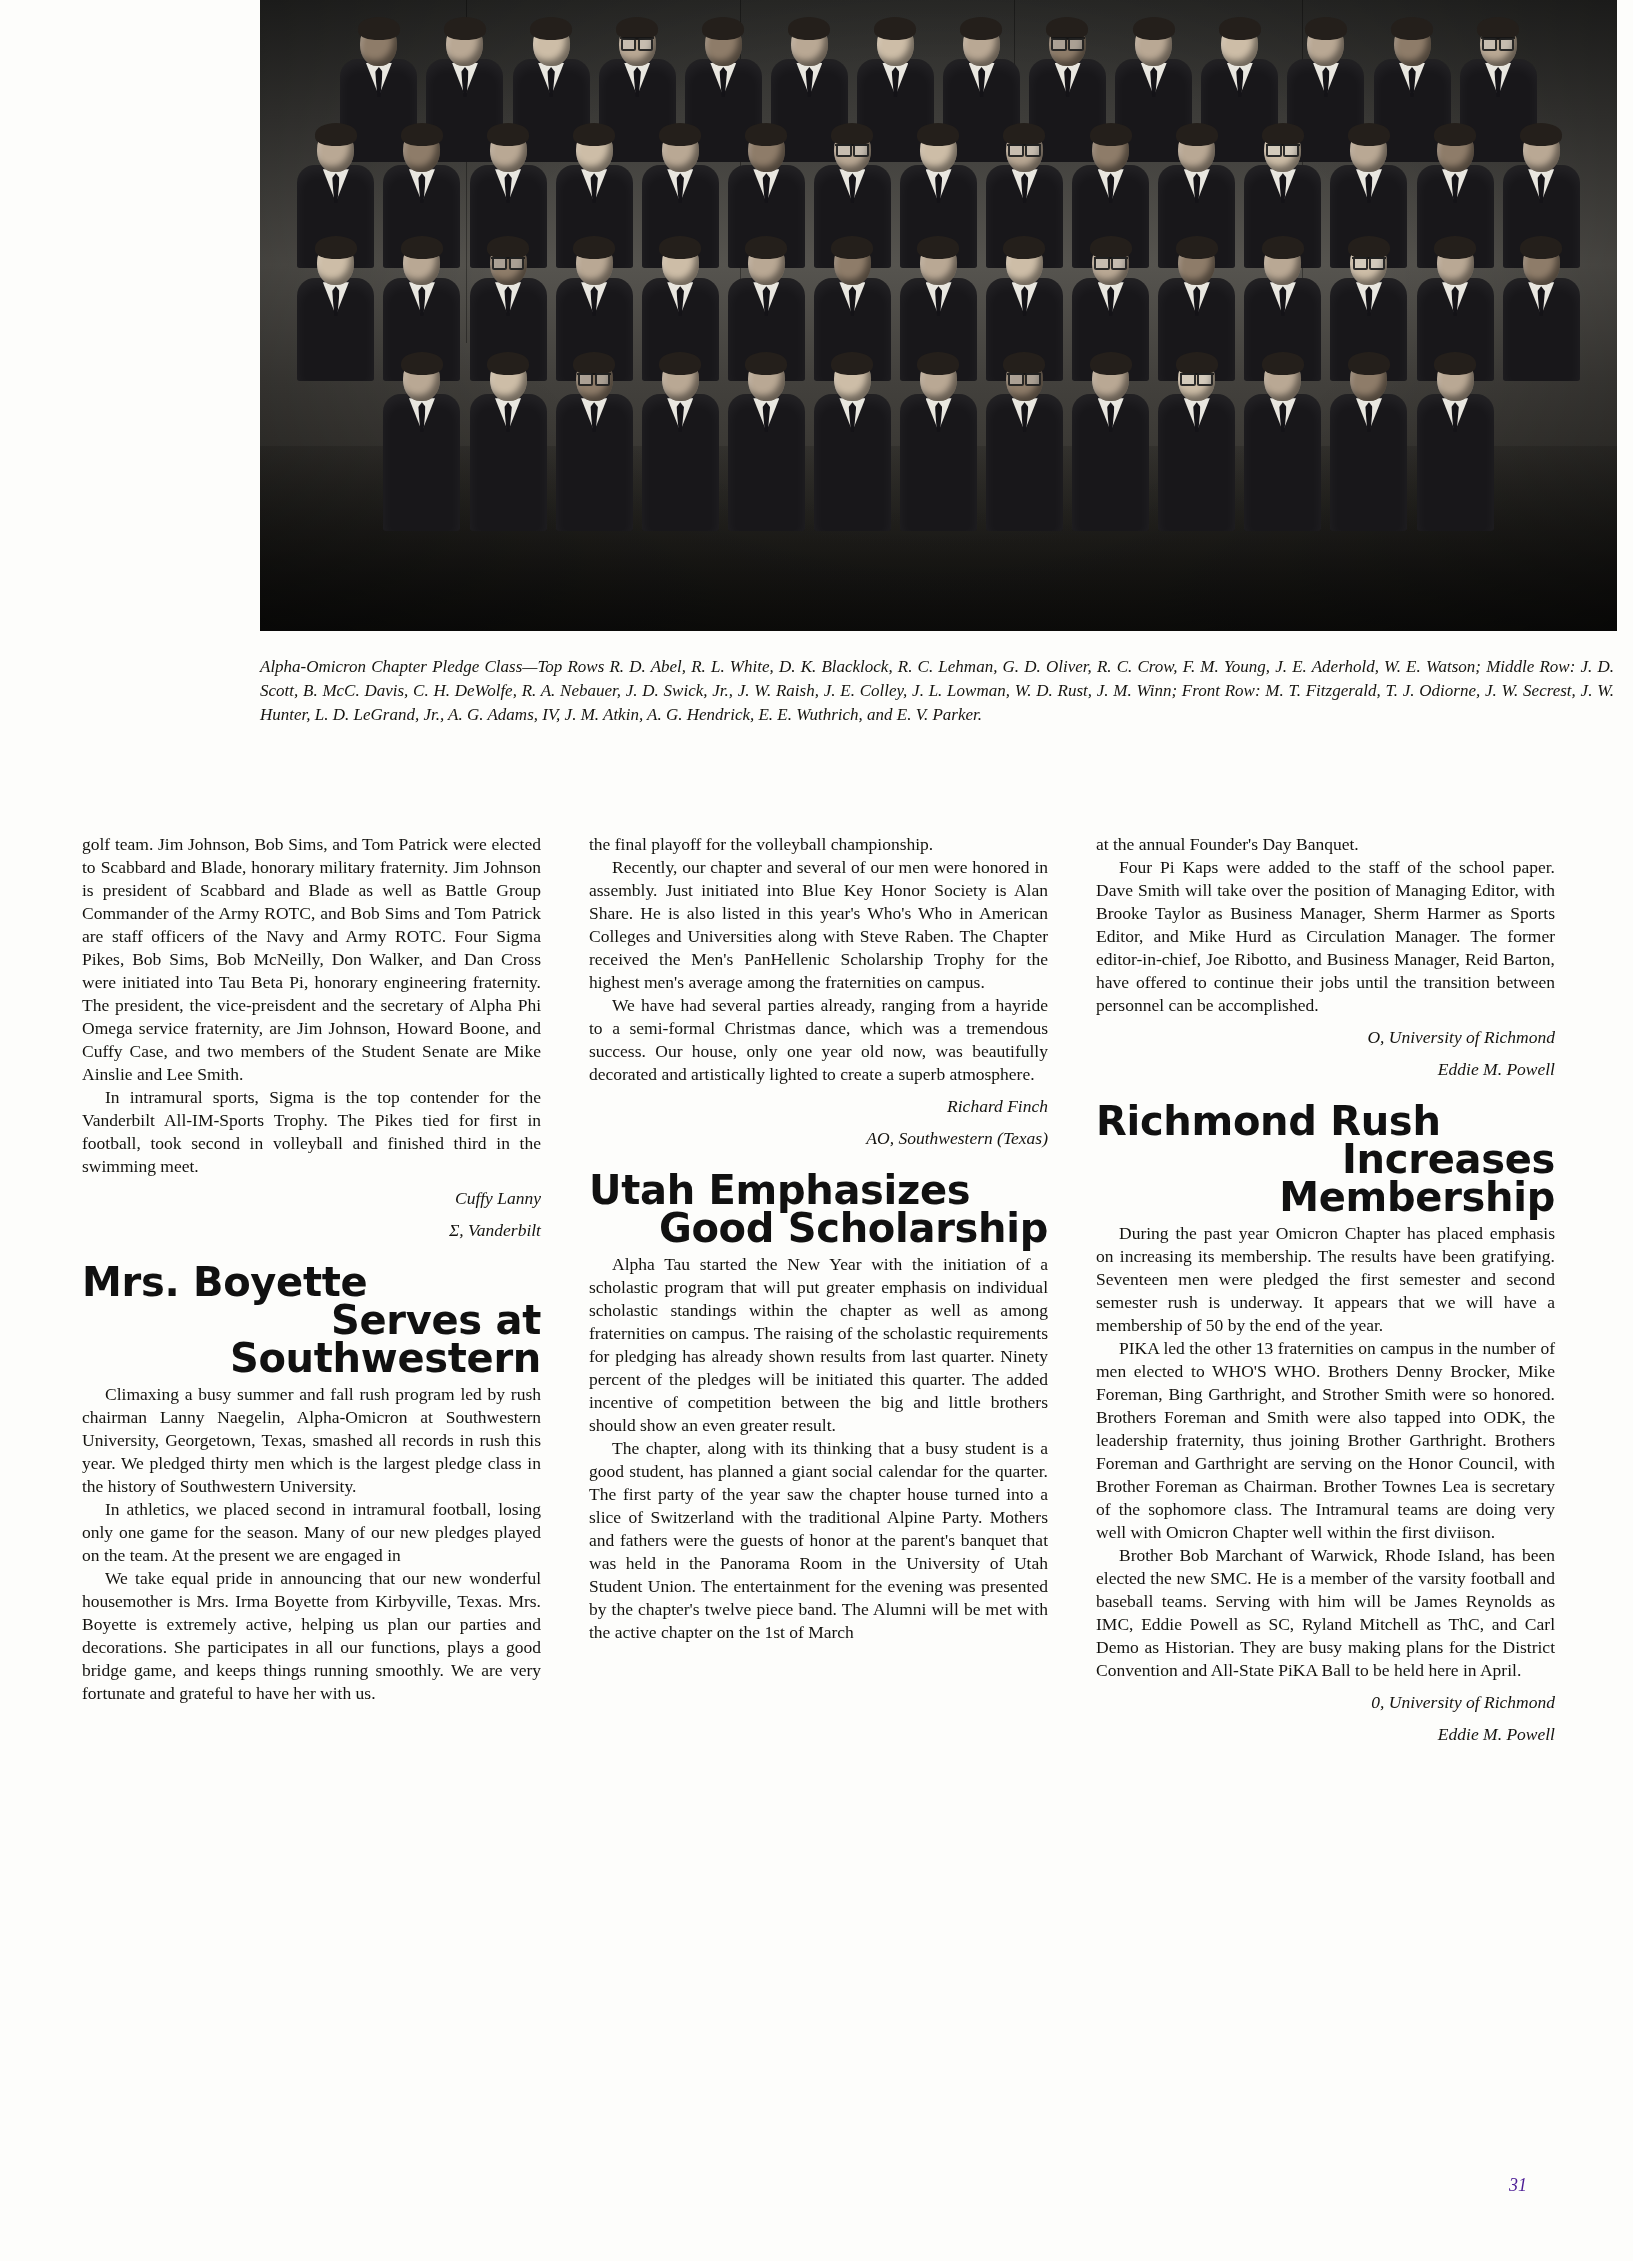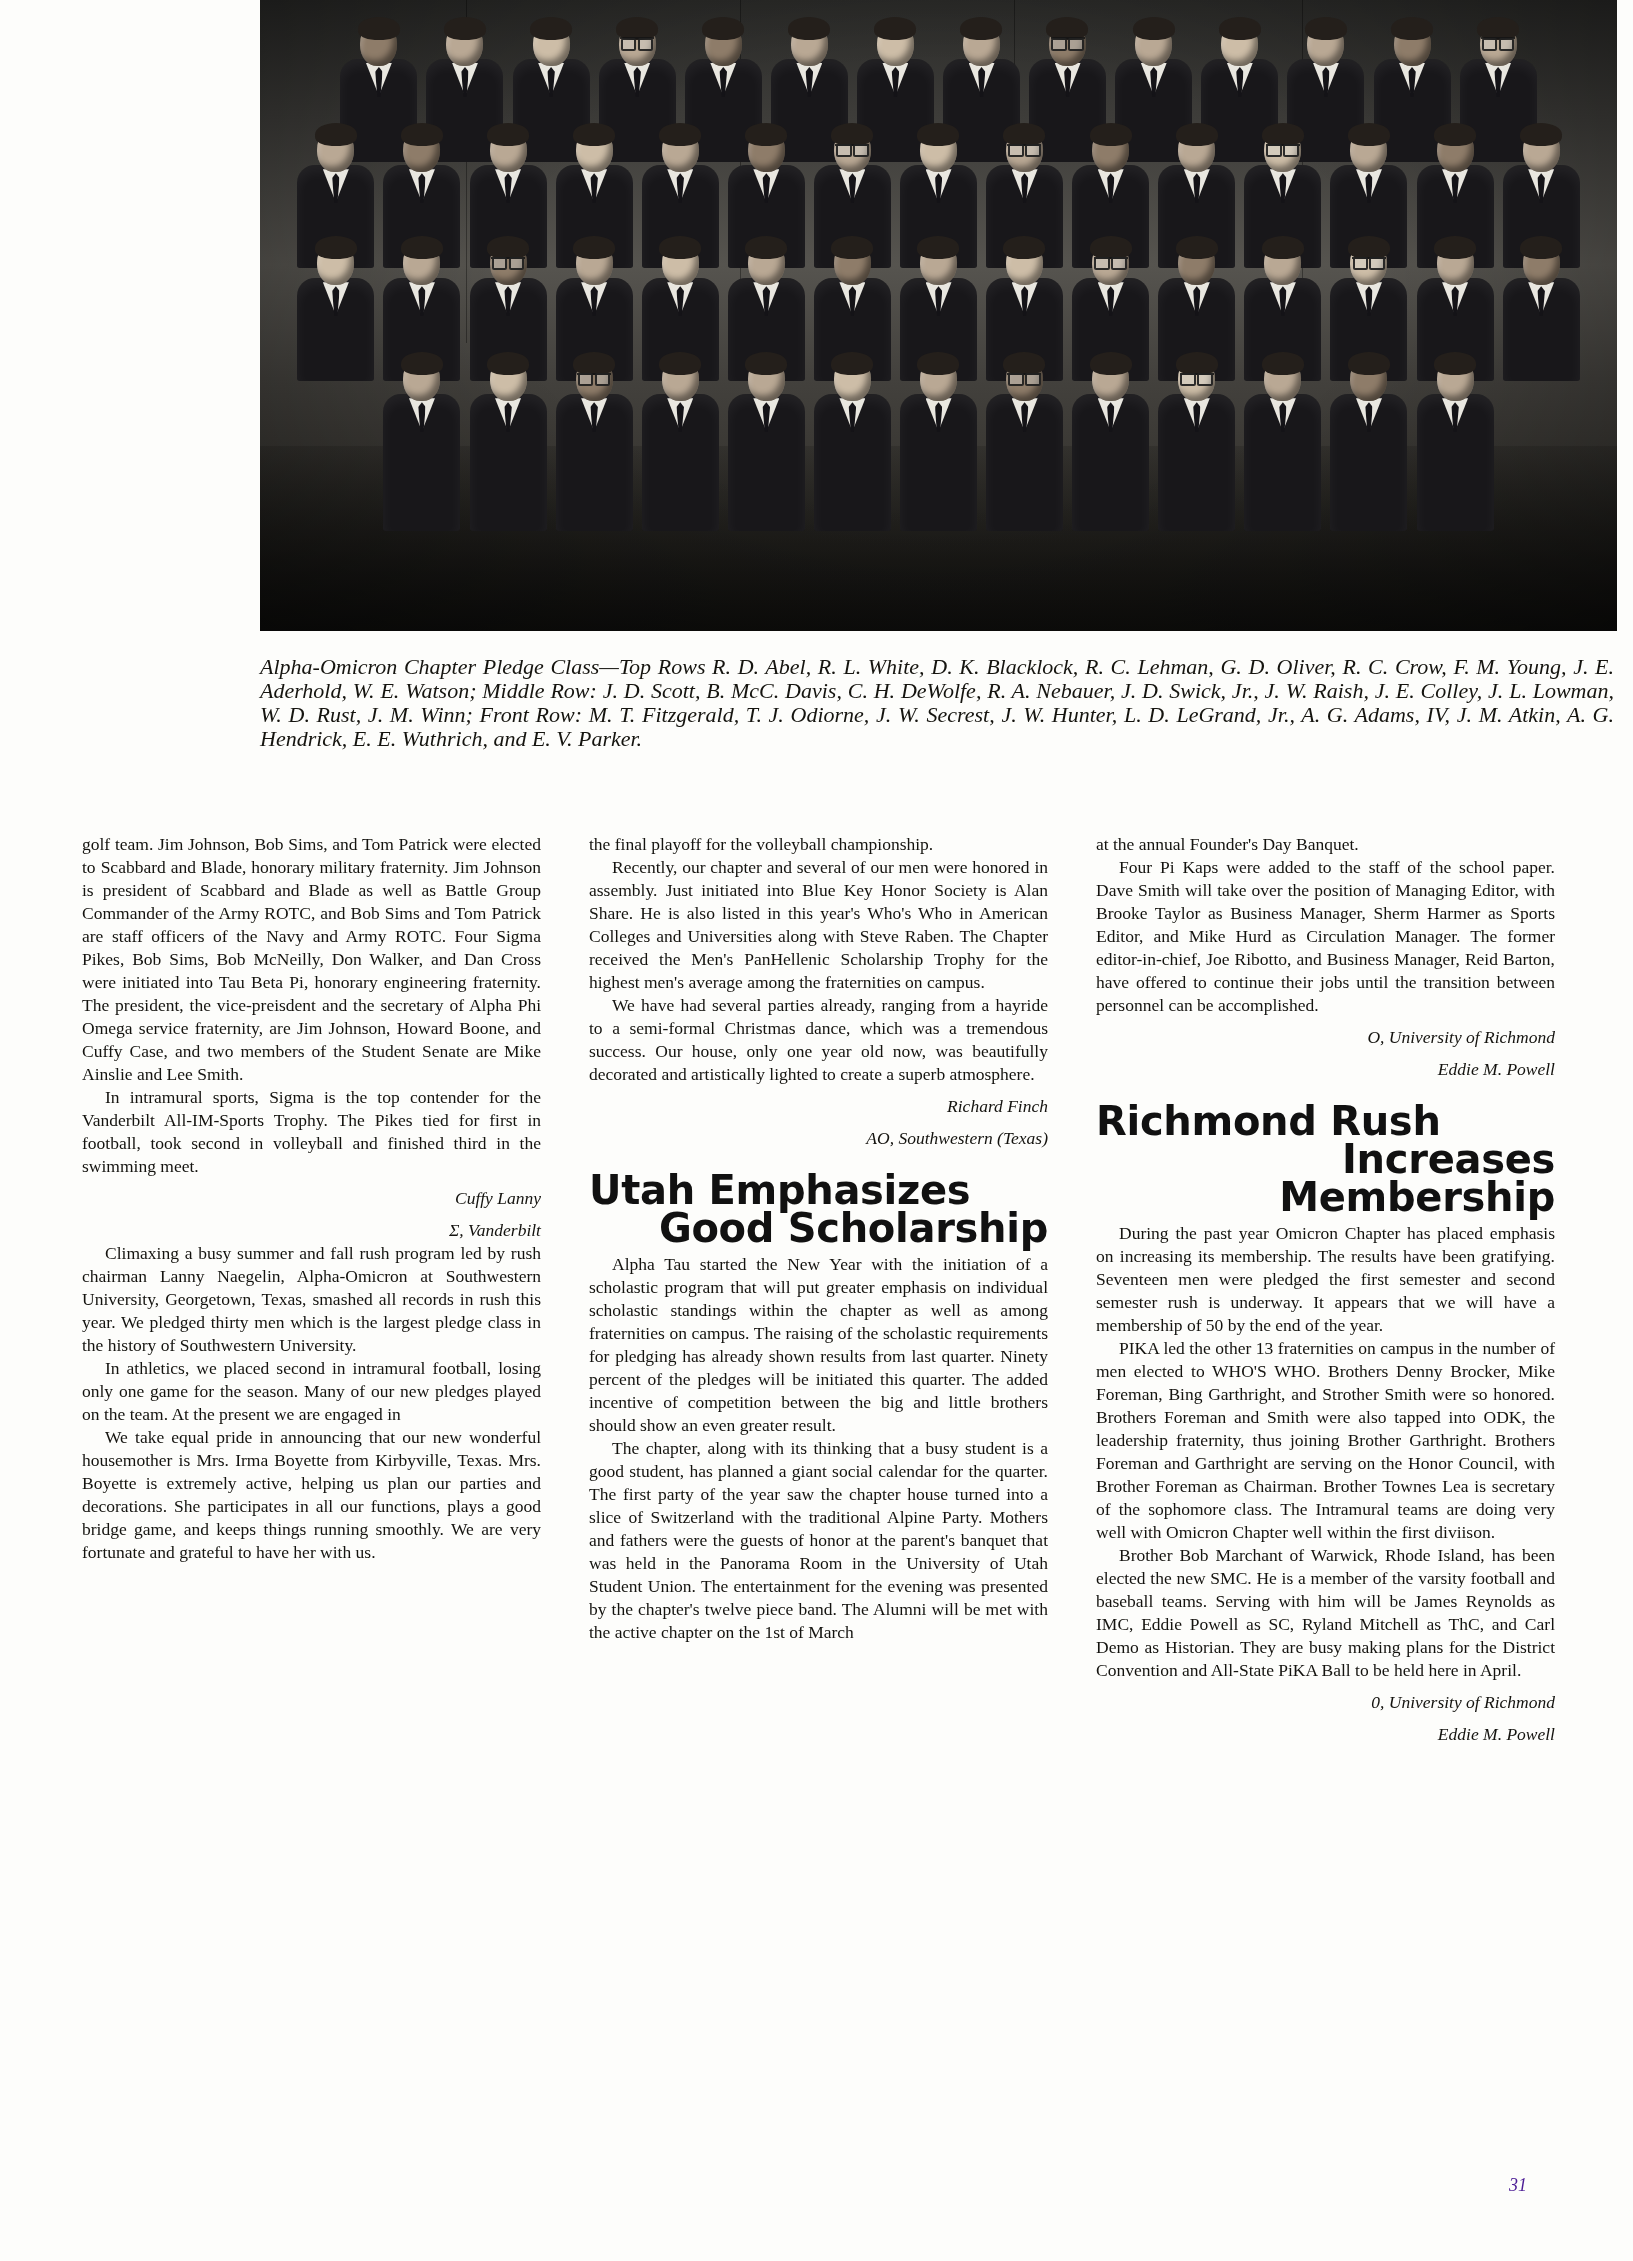--- a/index.html
+++ b/index.html
@@ -137,21 +137,21 @@
   }
 
   
   .caption {
     position: absolute;
     left: 260px;
     top: 655px;
     width: 1354px;
     font-family: "Liberation Serif", serif;
     font-style: italic;
-    font-size: 22px;
+    font-size: 17px;
     line-height: 24px;
     color: #15140f;
     text-align: justify;
   }
 
   
   .columns {
     position: absolute;
     left: 82px;
     top: 833px;
@@ -765,20 +765,24 @@
 
   <div class="columns">
 
     <div class="col col1">
       <p class="noindent">golf team. Jim Johnson, Bob Sims, and Tom Patrick were elected to Scabbard and Blade, honorary military fraternity. Jim Johnson is president of Scabbard and Blade as well as Battle Group Commander of the Army ROTC, and Bob Sims and Tom Patrick are staff officers of the Navy and Army ROTC. Four Sigma Pikes, Bob Sims, Bob McNeilly, Don Walker, and Dan Cross were initiated into Tau Beta Pi, honorary engineering fraternity. The president, the vice-preisdent and the secretary of Alpha Phi Omega service fraternity, are Jim Johnson, Howard Boone, and Cuffy Case, and two members of the Student Senate are Mike Ainslie and Lee Smith.</p>
       <p>In intramural sports, Sigma is the top contender for the Vanderbilt All-IM-Sports Trophy. The Pikes tied for first in football, took second in volleyball and finished third in the swimming meet.</p>
       <div class="sig">
         <div>Cuffy Lanny</div>
         <div>Σ, Vanderbilt</div>
       </div>
+      <h2 class="head-art">
+        <span class="l1">Mrs. Boyette</span>
+        <span class="l2">Serves at Southwestern</span>
+      </h2>
       <p>Climaxing a busy summer and fall rush program led by rush chairman Lanny Naegelin, Alpha-Omicron at Southwestern University, Georgetown, Texas, smashed all records in rush this year. We pledged thirty men which is the largest pledge class in the history of Southwestern University.</p>
       <p>In athletics, we placed second in intramural football, losing only one game for the season. Many of our new pledges played on the team. At the present we are engaged in</p>
       <p>We take equal pride in announcing that our new wonderful housemother is Mrs. Irma Boyette from Kirbyville, Texas. Mrs. Boyette is extremely active, helping us plan our parties and decorations. She participates in all our functions, plays a good bridge game, and keeps things running smoothly. We are very fortunate and grateful to have her with us.</p>
     </div>
 
     <div class="col col2">
       <p class="noindent">the final playoff for the volleyball championship.</p>
       <p>Recently, our chapter and several of our men were honored in assembly. Just initiated into Blue Key Honor Society is Alan Share. He is also listed in this year's Who's Who in American Colleges and Universities along with Steve Raben. The Chapter received the Men's PanHellenic Scholarship Trophy for the highest men's average among the fraternities on campus.</p>
       <p>We have had several parties already, ranging from a hayride to a semi-formal Christmas dance, which was a tremendous success. Our house, only one year old now, was beautifully decorated and artistically lighted to create a superb atmosphere.</p>
       <div class="sig">

